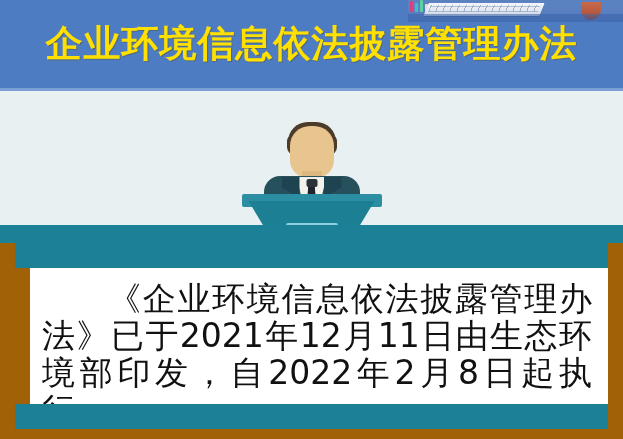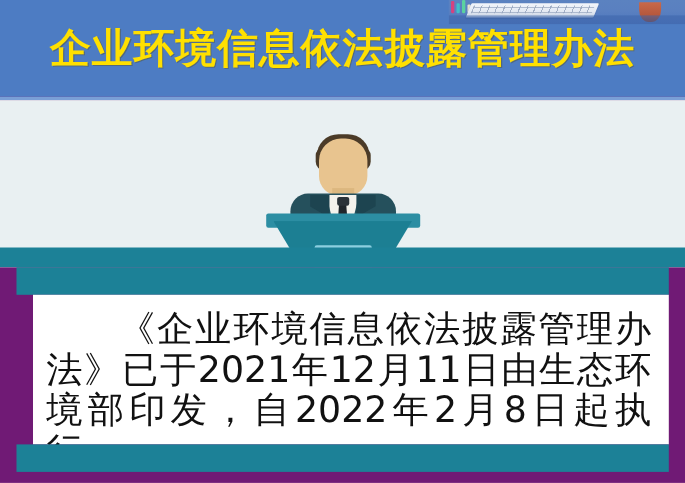--- a/index.html
+++ b/index.html
@@ -11,21 +11,21 @@
     width: 623px;
     height: 439px;
     overflow: hidden;
     font-family: "Liberation Sans", "DejaVu Sans", sans-serif;
   }
 
   .poster {
     position: relative;
     width: 623px;
     height: 439px;
-    background: #701a75;
+    background: #a16207;
     overflow: hidden;
   }
 
   
   .header {
     position: absolute;
     left: 0;
     top: 0;
     width: 623px;
     height: 88px;

